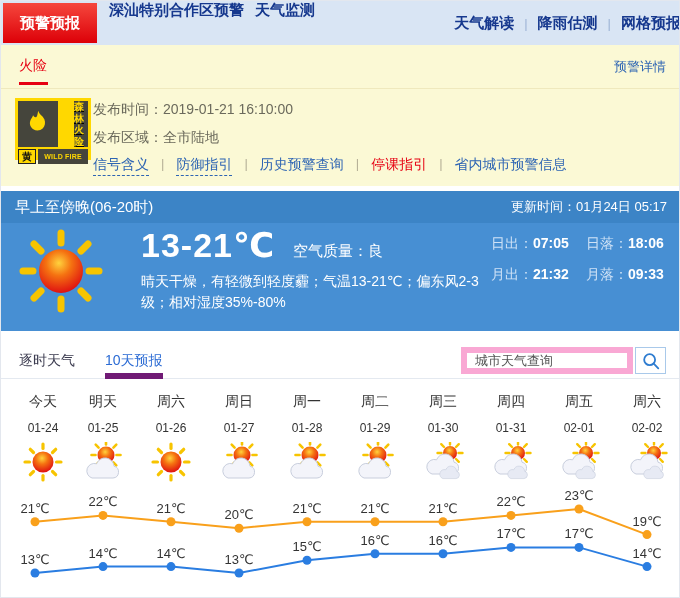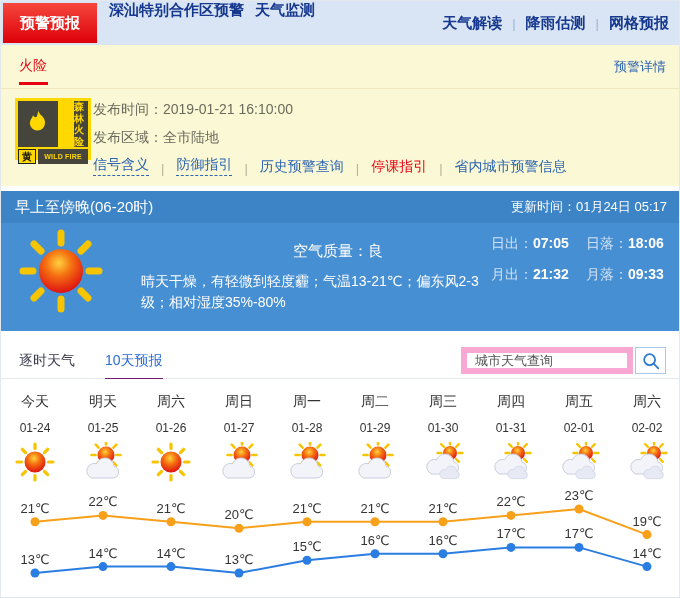--- a/index.html
+++ b/index.html
@@ -9,46 +9,46 @@
           background:#fff; border:1px solid #e3e7ee; }
 
   
   .topnav { position:absolute; left:0; top:0; width:680px; height:44px;
             background:#d9e5f4; display:flex; }
   .tab-active { height:40px; margin:2px 0 0 2px; padding:0 17px; line-height:40px;
             background:linear-gradient(#f5473d,#dd0008); color:#fff;
             font-size:15px; font-weight:bold; cursor:pointer; }
   .nav-mid { display:flex; gap:11px; margin-left:12px; }
   .nav-link { color:#16388e; font-size:15px; font-weight:bold; cursor:pointer; white-space:nowrap; }
-  .nav-right { margin-left:auto; display:flex; align-items:center; padding-right:12px; }
+  .nav-right { margin-left:auto; display:flex; align-items:center; }
   .nav-sep { color:#9db4d6; margin:0 10px; font-size:13px; }
 
   
   .warnbar { position:absolute; left:0; top:44px; width:680px; height:44px;
              background:#fbf9d5; border-bottom:1px solid #efe9bd; }
   .warn-cat { position:absolute; left:18px; top:12px; color:#e60012; font-size:14px; cursor:pointer; }
   .warn-cat-underline { position:absolute; left:18px; bottom:3px; width:29px; height:3px; background:#e60012; }
   .warn-detail { position:absolute; right:15px; top:13px; color:#2d64b3; font-size:13px; cursor:pointer; }
 
   
   .warnbody { position:absolute; left:0; top:88px; width:680px; height:97px; background:#fbf9d5; }
   .fire-badge { position:absolute; left:14px; top:9px; width:76px; height:62px;
                 background:#ffd800; padding:3px; display:flex; flex-direction:column; gap:2px; }
-  .fb-top { display:flex; gap:16px; flex:1; }
+  .fb-top { display:flex; gap:16px; flex:1;text-decoration:underline; }
   .fb-flame { width:40px; background:#45453c; display:flex; align-items:center; justify-content:center; }
   .fb-name { flex:1; background:#45453c; color:#ffd800; font-size:10px; font-weight:bold;
              display:flex; flex-direction:column; align-items:center; justify-content:center; line-height:1.15; }
   .fb-bottom { display:flex; gap:2px; height:15px; }
   .fb-level { width:18px; background:#ffd800; border:1px solid #222; color:#111;
               font-size:10px; font-weight:bold; display:flex; align-items:center; justify-content:center; }
   .fb-en { flex:1; background:#45453c; color:#ffd800; font-size:7px; font-weight:bold;
            display:flex; align-items:center; justify-content:center; letter-spacing:.2px; }
   .pub-line1 { position:absolute; left:92px; top:12px; color:#6b6a5c; font-size:14px; }
   .pub-line2 { position:absolute; left:92px; top:40px; color:#6b6a5c; font-size:14px; }
-  .warn-links { position:absolute; left:92px; top:67px; display:flex; align-items:flex-end; font-size:14px; }
+  .warn-links { position:absolute; left:92px; top:67px; display:flex; align-items:flex-start; font-size:14px; }
   .wlink { color:#2d64b3; cursor:pointer; white-space:nowrap; }
   .wlink.dashed { border-bottom:1px dashed #2d64b3; padding-bottom:1px; }
   .wlink.alert { color:#e60012; }
   .wlink-sep { color:#b5b097; margin:0 12px; font-size:13px; }
 
   
   .bluepanel { position:absolute; left:0; top:190px; width:680px; height:140px; background:#478fd3; }
   .bp-header { position:absolute; left:0; top:0; width:100%; height:32px; background:#3c84c6;
                display:flex; align-items:center; justify-content:space-between; padding:0 14px; }
   .bp-period { color:#fff; font-size:15px; }
@@ -60,21 +60,21 @@
   .astro { position:absolute; left:490px; top:44px; display:grid;
            grid-template-columns:95px 95px; row-gap:13px; column-gap:0; }
   .astro-item { font-size:14px; white-space:nowrap; }
   .astro-label { color:#cfe2f6; }
   .astro-value { color:#fff; font-weight:bold; }
 
   
   .tabrow { position:absolute; left:0; top:340px; width:680px; height:38px; background:#fff;
             border-bottom:1px solid #e4e9f0; }
   .f-tab { position:absolute; top:0; height:38px; line-height:38px; font-size:14px; cursor:pointer; color:#3c3c50; }
-  .f-tab.active { color:#2b6bd4; border-bottom:1px solid #701a75; height:38px; }
+  .f-tab.active { color:#2b6bd4; border-bottom:6px solid #701a75; height:38px; }
   .f-tab0 { left:18px; }
   .f-tab1 { left:104px; }
   .search-input { position:absolute; right:48px; top:6px; width:172px; height:27px;
                   border:6px solid #f9a8d4; padding:0 8px; font-size:13px; color:#555;
                   font-family:"Liberation Sans","DejaVu Sans",sans-serif; outline:none; background:#fff; }
   .search-btn { position:absolute; right:15px; top:6px; width:31px; height:27px;
                 border:1px solid #a9c9ea; background:#fff; cursor:pointer;
                 display:flex; align-items:center; justify-content:center; }
 
   
@@ -172,20 +172,21 @@
           <line x1="6" y1="44" x2="16" y2="44"></line>
           <line x1="72" y1="44" x2="82" y2="44"></line>
           <line x1="17" y1="17" x2="24" y2="24"></line>
           <line x1="64" y1="64" x2="71" y2="71"></line>
           <line x1="17" y1="71" x2="24" y2="64"></line>
           <line x1="64" y1="24" x2="71" y2="17"></line>
         </g>
         <circle cx="44" cy="44" r="22" fill="url(#bigSun)"></circle>
       </svg>
     </div>
+    <div class="bp-temp">13-21℃</div>
     <div class="bp-air">
       <span>空气质量：</span><span>良</span>
     </div>
     <div class="bp-desc">晴天干燥，有轻微到轻度霾；气温13-21℃；偏东风2-3级；相对湿度35%-80%</div>
     <div class="astro">
         <div class="astro-item"><span class="astro-label">日出：</span><span class="astro-value">07:05</span></div>
         <div class="astro-item"><span class="astro-label">日落：</span><span class="astro-value">18:06</span></div>
         <div class="astro-item"><span class="astro-label">月出：</span><span class="astro-value">21:32</span></div>
         <div class="astro-item"><span class="astro-label">月落：</span><span class="astro-value">09:33</span></div>
       </div>
@@ -199,21 +200,21 @@
       <span style="display:flex">
         <svg width="20" height="20" viewBox="0 0 22 22" fill="none">
           <circle cx="9.5" cy="9.5" r="6" stroke="#2e7cd0" stroke-width="2"></circle>
           <line x1="14" y1="14" x2="19" y2="19" stroke="#2e7cd0" stroke-width="2" stroke-linecap="round"></line>
         </svg>
       </span>
     </button>
   </div>
 
   <div class="forecast">
-      <div class="fc-col" style="left: 0px;">
+      <div class="fc-col" style="left: 8px;">
         <span class="fc-day">今天</span>
         <span class="fc-date">01-24</span>
         <span class="fc-icon"><svg width="42" height="40" viewBox="0 0 42 40">
             <defs>
               <radialGradient id="sg0" cx="45%" cy="32%" r="68%">
                 <stop offset="0%" stop-color="#ffd23d"></stop>
                 <stop offset="42%" stop-color="#f57211"></stop>
                 <stop offset="100%" stop-color="#df1111"></stop>
               </radialGradient>
             </defs>

